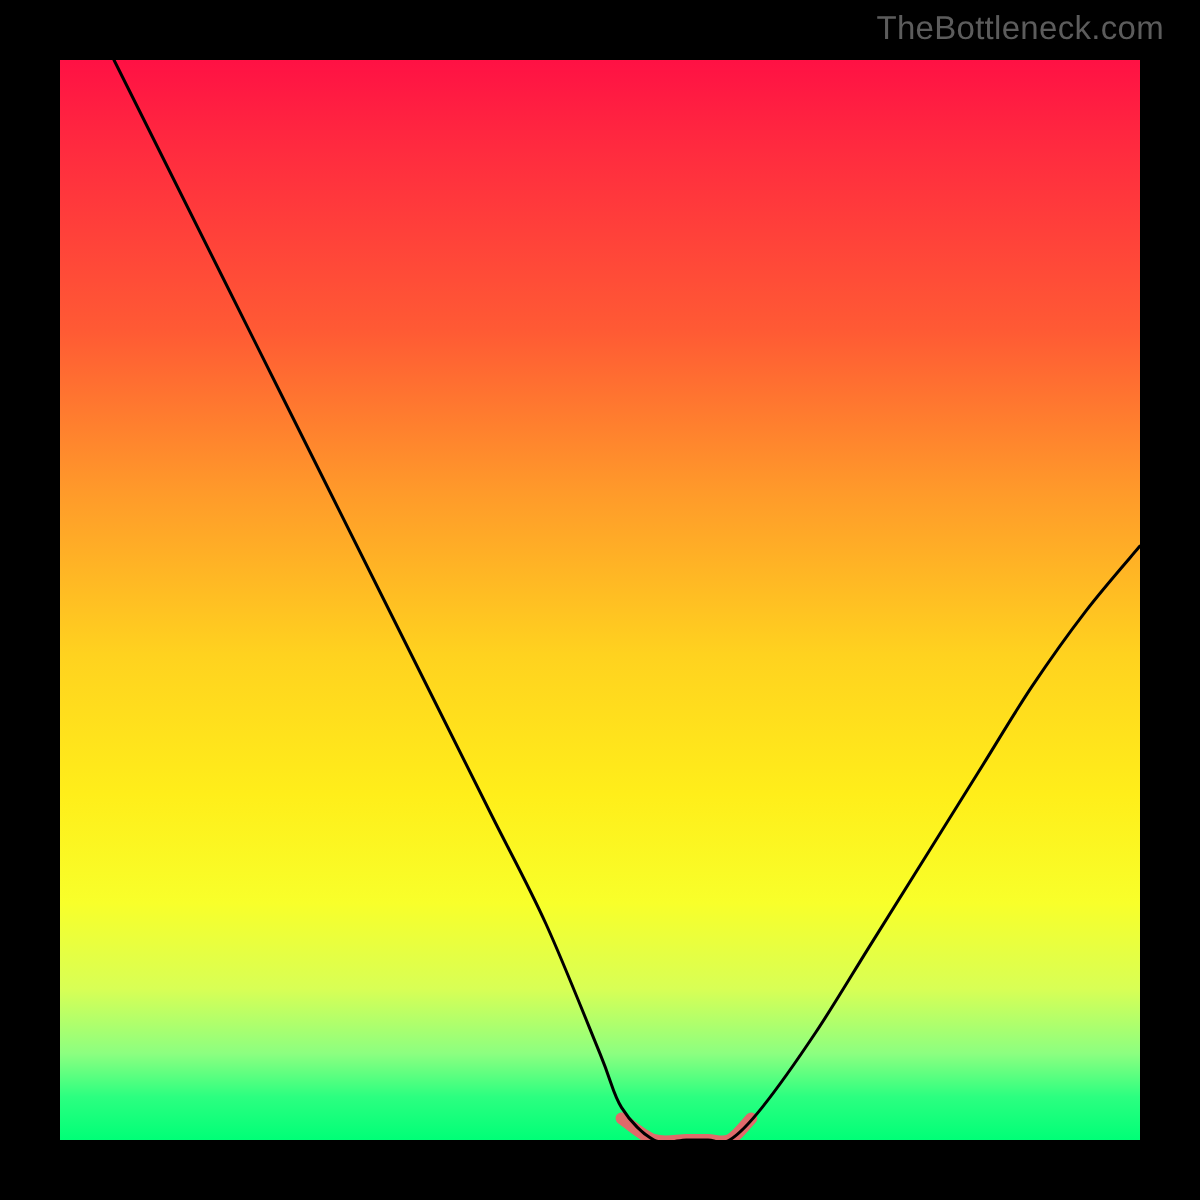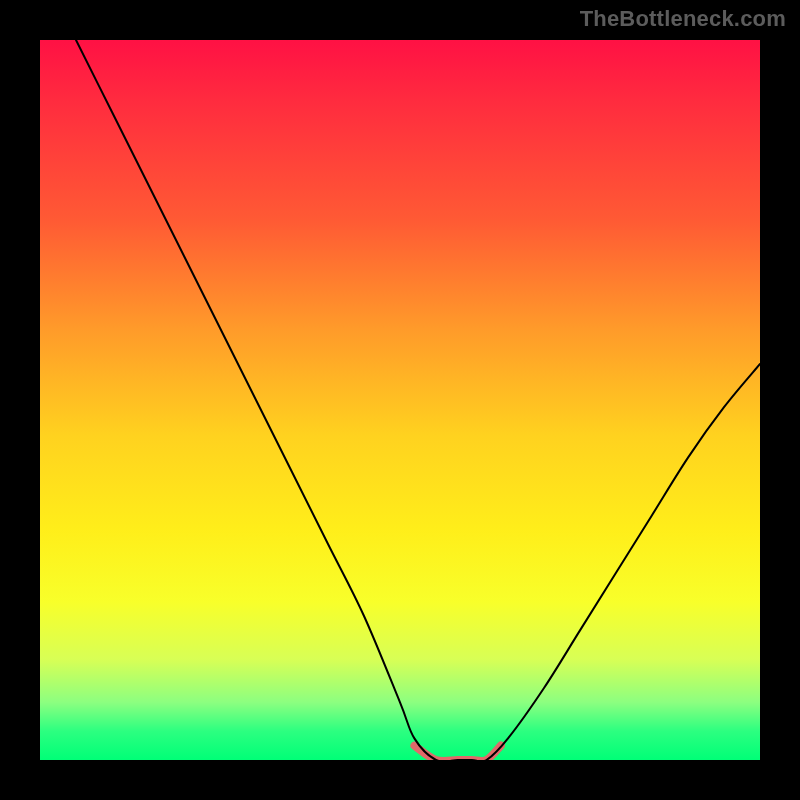--- a/index.html
+++ b/index.html
@@ -46,24 +46,24 @@
   }
   .curve-svg {
     position: absolute;
     inset: 0;
     width: 100%;
     height: 100%;
   }
   .watermark {
     position: absolute;
     top: 6px;
-    right: 14px;
+    right: 24px;
     color: #5c5c5c;
     font-size: 22px;
-    font-weight: 700;
+    font-weight: 400;
     letter-spacing: 0.2px;
     user-select: none;
   }
 </style>
 </head>
 <body>
 
 <div class="frame">
   <div class="watermark">TheBottleneck.com</div>
   <div class="plot-area">

